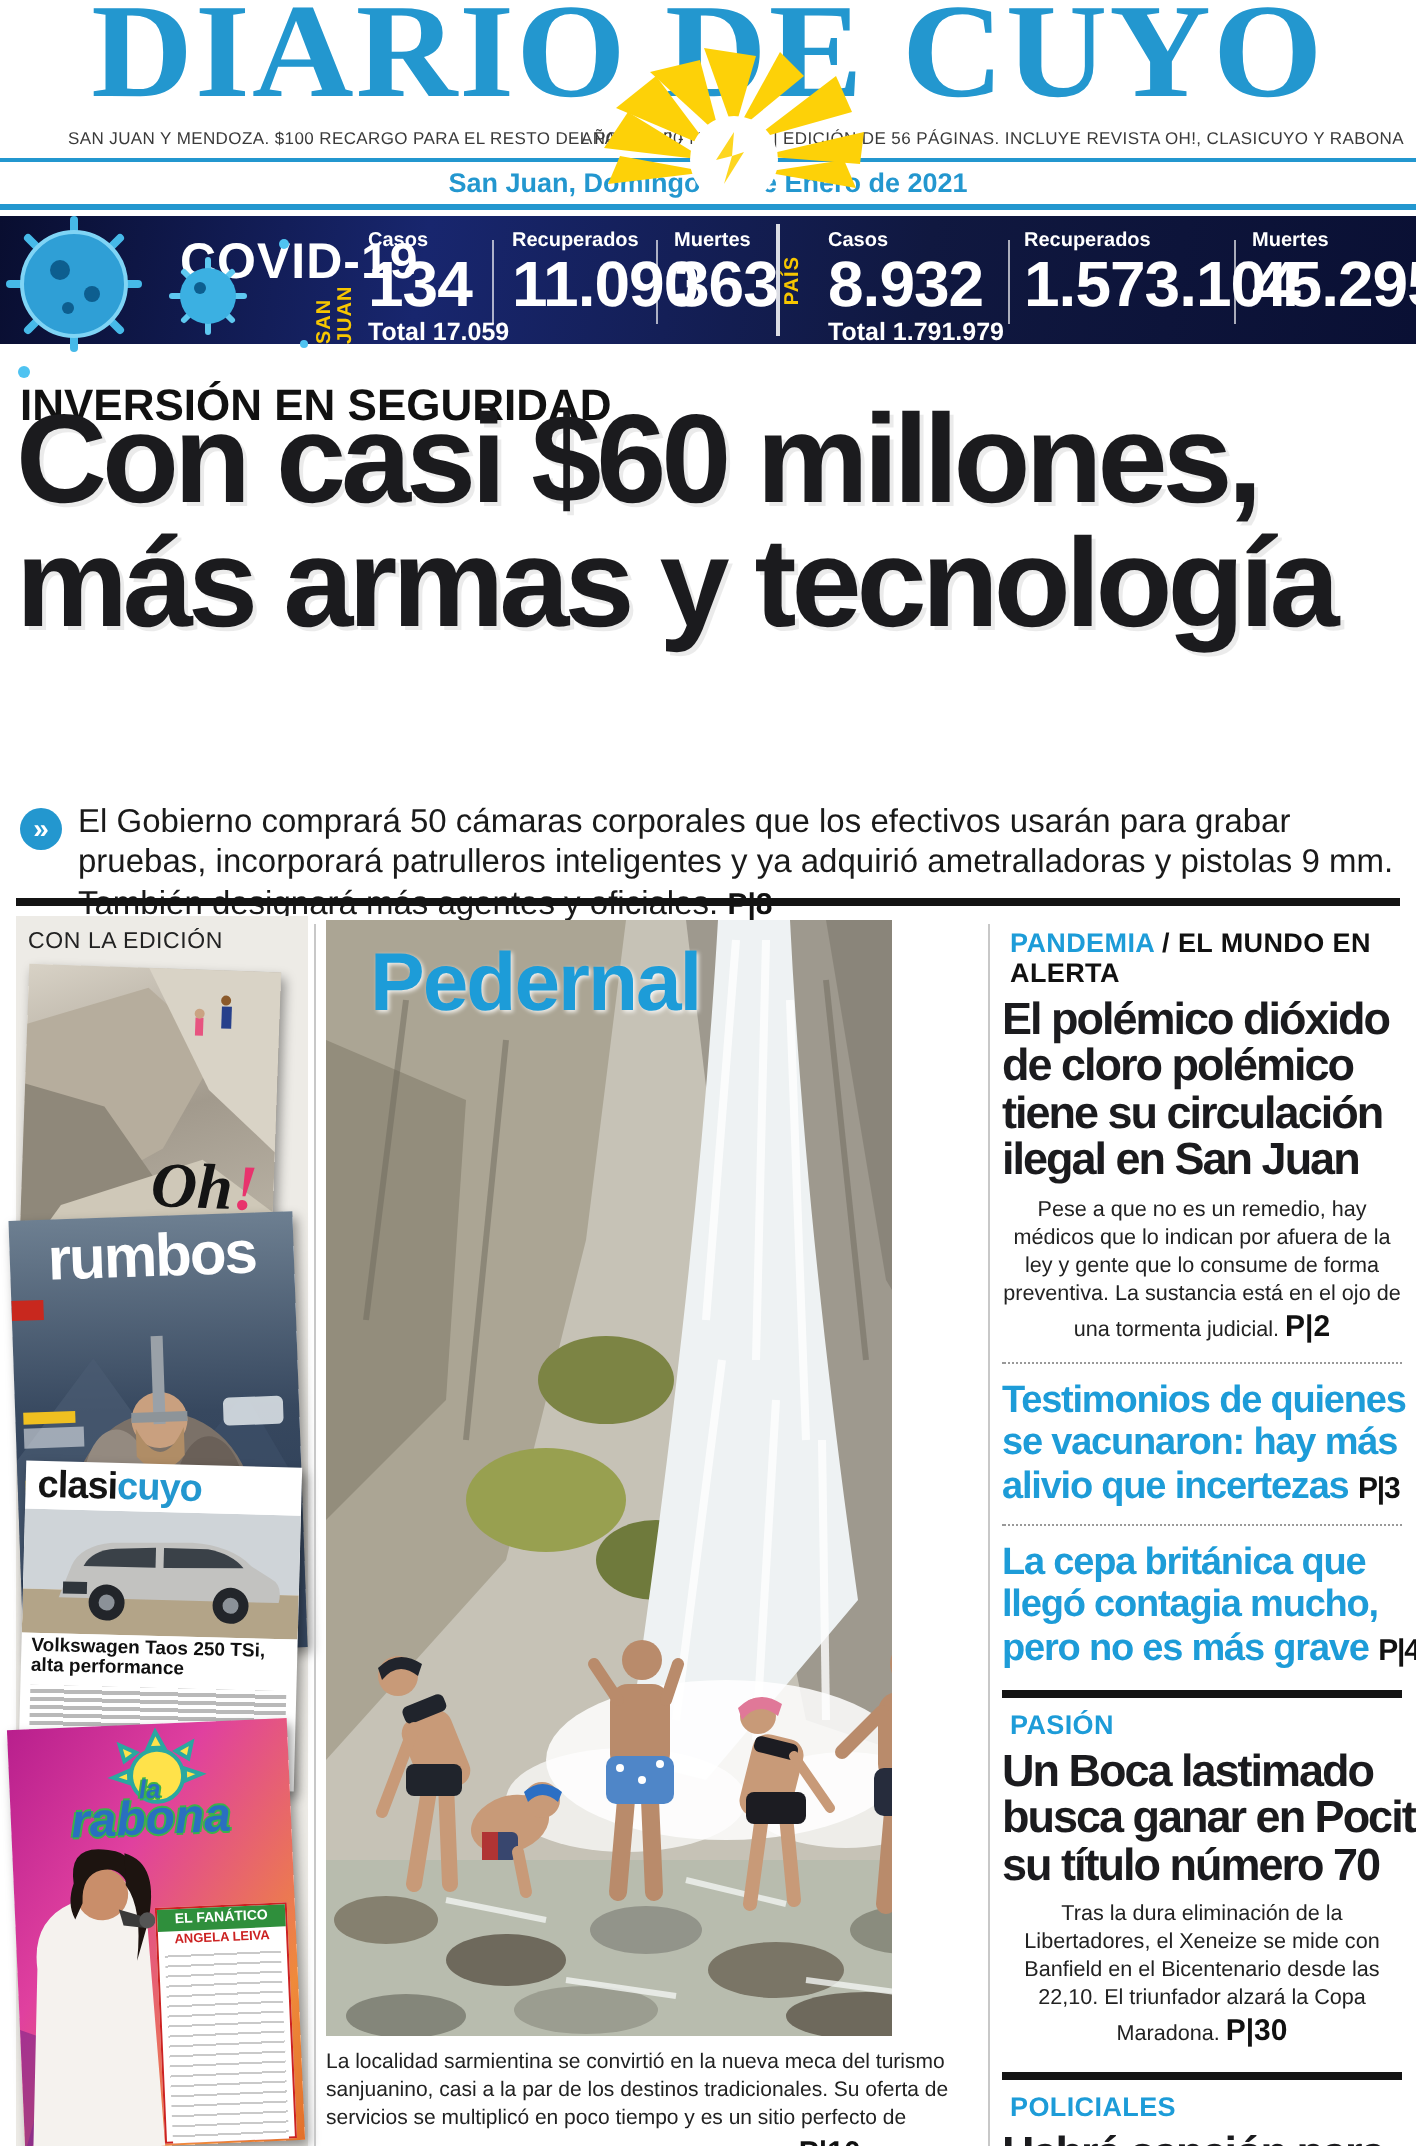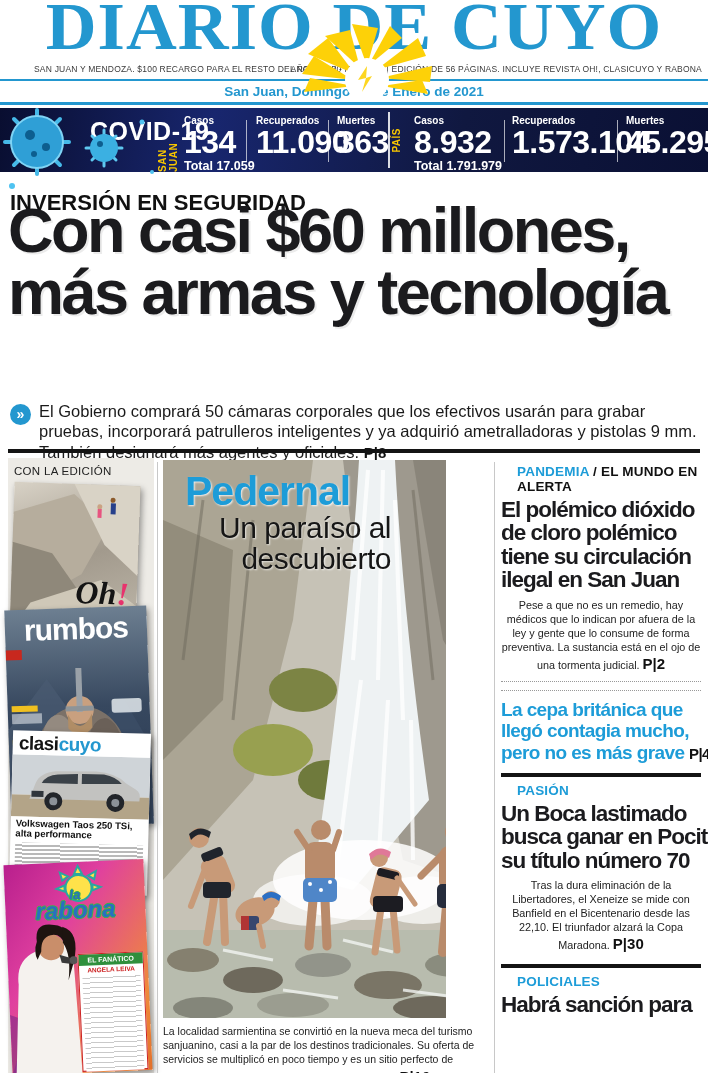--- a/index.html
+++ b/index.html
@@ -78,21 +78,21 @@
   .col-center{position:absolute;top:460px;left:163px;width:328px;}
   .photo{position:relative;width:283px;height:558px;background:#ddd9d0;overflow:hidden;}
   .feat-title{position:absolute;top:8px;left:22px;font-size:41px;font-weight:bold;color:#1d9cd8;
     letter-spacing:-1px;text-shadow:1px 1px 2px rgba(255,255,255,.85);}
   .feat-sub{position:absolute;top:52px;left:28px;width:200px;text-align:right;
     font-size:30px;line-height:1.04;color:#161616;letter-spacing:-.5px;
     text-shadow:1px 1px 2px rgba(255,255,255,.7);}
   .caption{margin-top:6px;width:328px;font-size:10.5px;line-height:1.35;color:#222;}
   
   .col-right{position:absolute;top:458px;left:501px;width:200px;}
-  .sec-kicker{font-size:13.5px;font-weight:bold;letter-spacing:.2px;margin:6px 0 4px 16px;}
+  .sec-kicker{font-size:13.5px;font-weight:bold;letter-spacing:.2px;margin:6px 0 4px 4px;}
   .blue{color:#1d9cd8;} .black{color:#111;}
   .r-head{font-weight:bold;color:#1b1b1e;font-size:22.5px;line-height:1.04;letter-spacing:-1px;}
   .r-head div{white-space:nowrap;}
   .r-body{font-size:10.8px;line-height:1.3;color:#222;margin-top:6px;text-align:center;}
   .brief{font-weight:bold;color:#1d9cd8;font-size:19px;line-height:1.12;letter-spacing:-.6px;}
   .brief div{white-space:nowrap;}
   .dotted{border-top:1.5px dotted #999;margin:8px 0;}
   .rule-col{height:4px;background:#141414;margin:10px 0 2px 0;}
 </style>
 </head>
@@ -391,24 +391,20 @@
             <line x1="298" y1="446" x2="302" y2="492" stroke="#b98b6b" stroke-width="10" stroke-linecap="round"></line>
             <rect x="276" y="386" width="34" height="46" rx="10" fill="#b98b6b"></rect>
             <rect x="274" y="424" width="38" height="24" rx="5" fill="#262c3c"></rect>
             <circle cx="293" cy="372" r="11" fill="#b98b6b"></circle>
             <line x1="278" y1="396" x2="258" y2="416" stroke="#b98b6b" stroke-width="7" stroke-linecap="round"></line>
             <line x1="308" y1="396" x2="324" y2="414" stroke="#b98b6b" stroke-width="7" stroke-linecap="round"></line>
           </g>
         </g>
       </svg>
       <div class="feat-title">Pedernal</div>
-      <div class="feat-sub">
-        <div>Un paraíso al</div>
-        <div>descubierto</div>
-      </div>
     </div>
     <div class="caption">
       <span>La localidad sarmientina se convirtió en la nueva meca del turismo sanjuanino, casi a la par de los destinos tradicionales. Su oferta de servicios se multiplicó en poco tiempo y es un sitio perfecto de comunión con la naturaleza a 90 km de la Ciudad.</span>
       <span class="pref">P|10</span>
     </div>
   </div>
 
   <div class="vr" style="left:494px;"></div>
 
   <div class="col-right">
@@ -419,20 +415,25 @@
       <div>El polémico dióxido</div>
       <div>de cloro polémico</div>
       <div>tiene su circulación</div>
       <div>ilegal en San Juan</div>
     </div>
     <div class="r-body">
       <span>Pese a que no es un remedio, hay médicos que lo indican por afuera de la ley y gente que lo consume de forma preventiva. La sustancia está en el ojo de una tormenta judicial.</span>
       <span class="pref">P|2</span>
     </div>
     <div class="dotted"></div>
+    <div class="brief">
+      <div>Testimonios de quienes</div>
+      <div>se vacunaron: hay más</div>
+      <div><span>alivio que incertezas</span> <span class="pref">P|3</span></div>
+    </div>
     <div class="dotted"></div>
     <div class="brief">
       <div>La cepa británica que</div>
       <div>llegó contagia mucho,</div>
       <div><span>pero no es más grave</span> <span class="pref">P|4</span></div>
     </div>
     <div class="rule-col"></div>
     <div class="sec-kicker blue">PASIÓN</div>
     <div class="r-head">
       <div>Un Boca lastimado</div>

